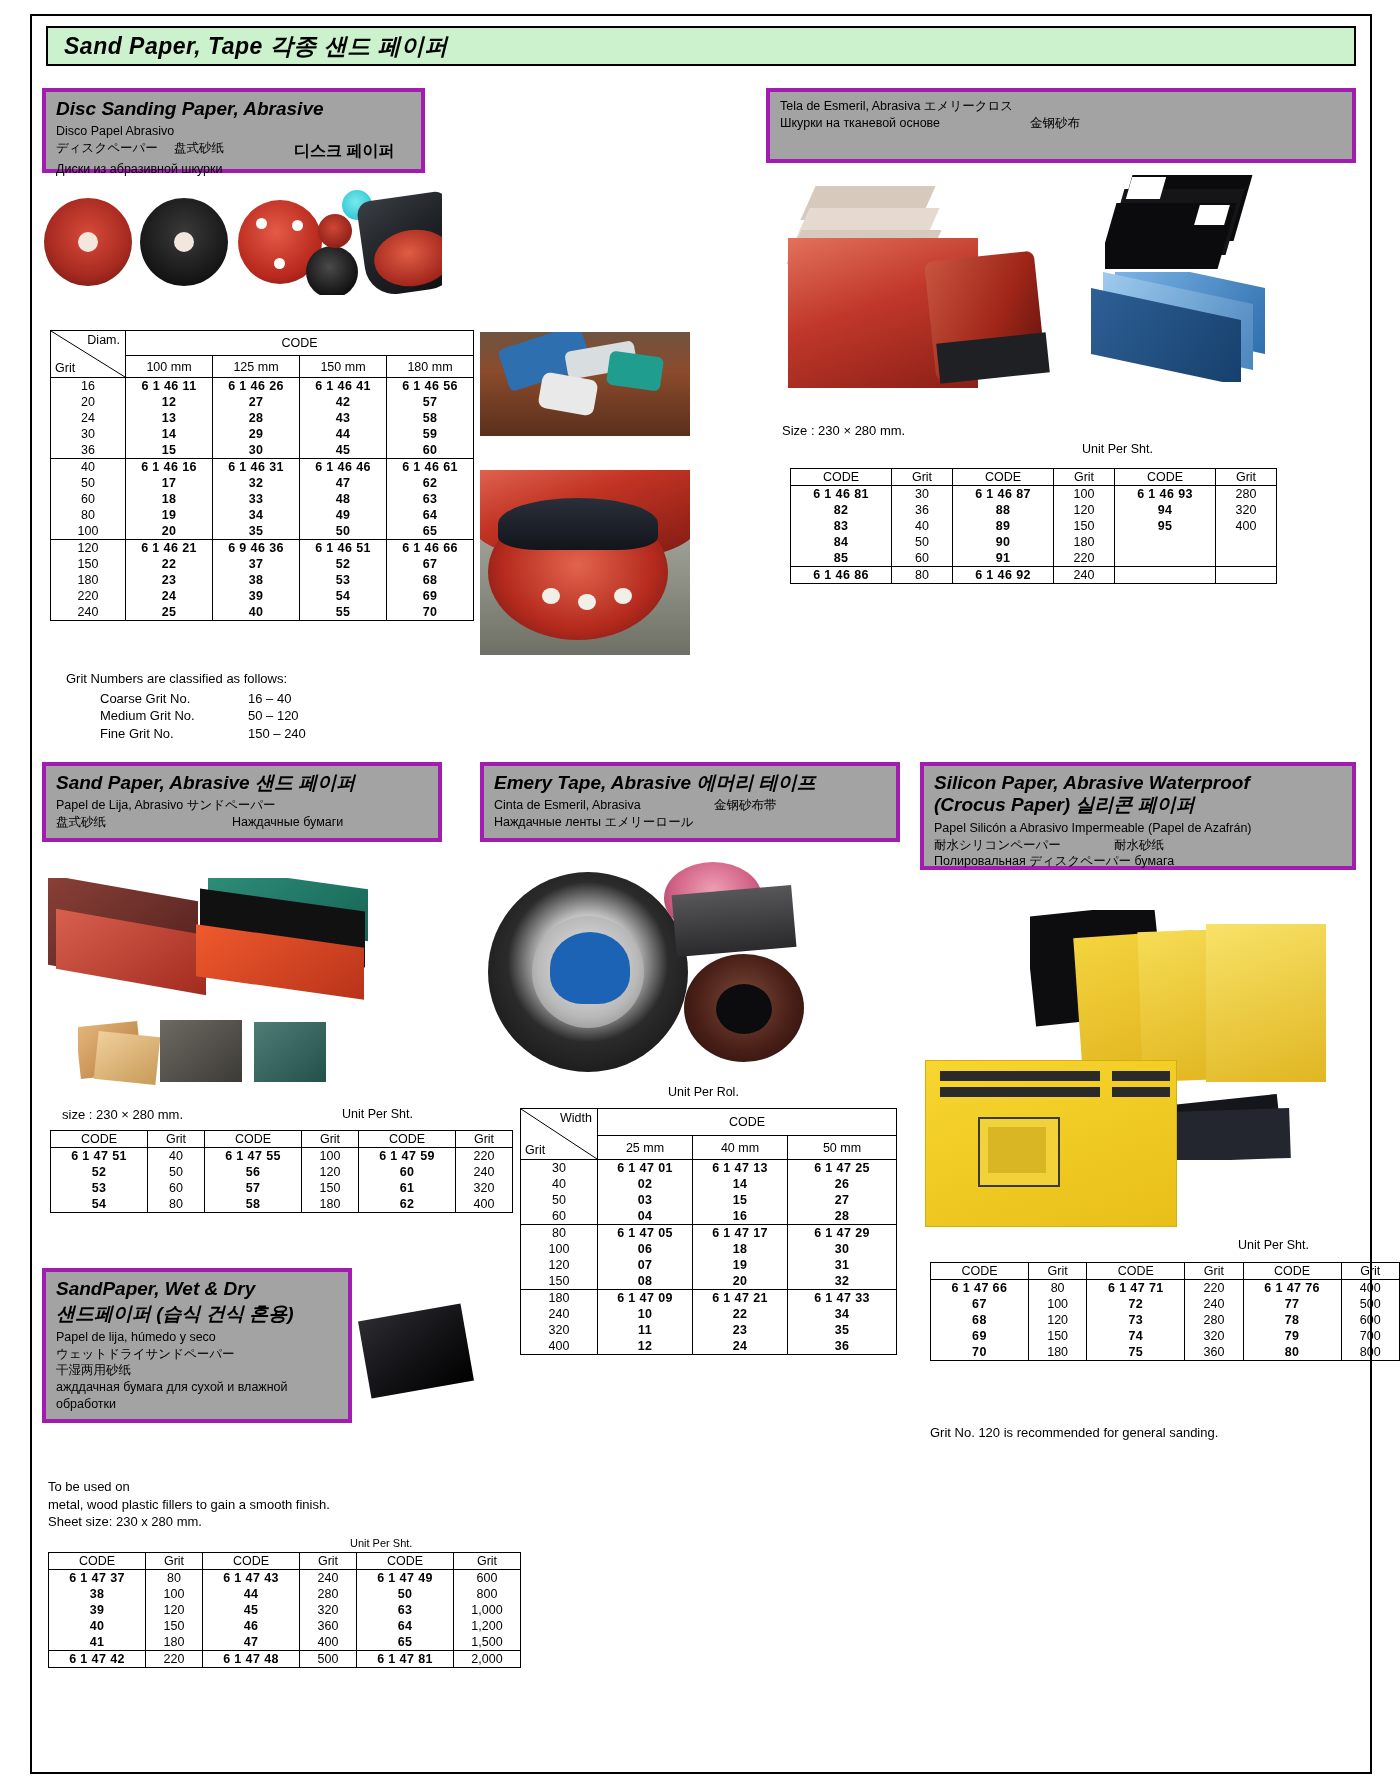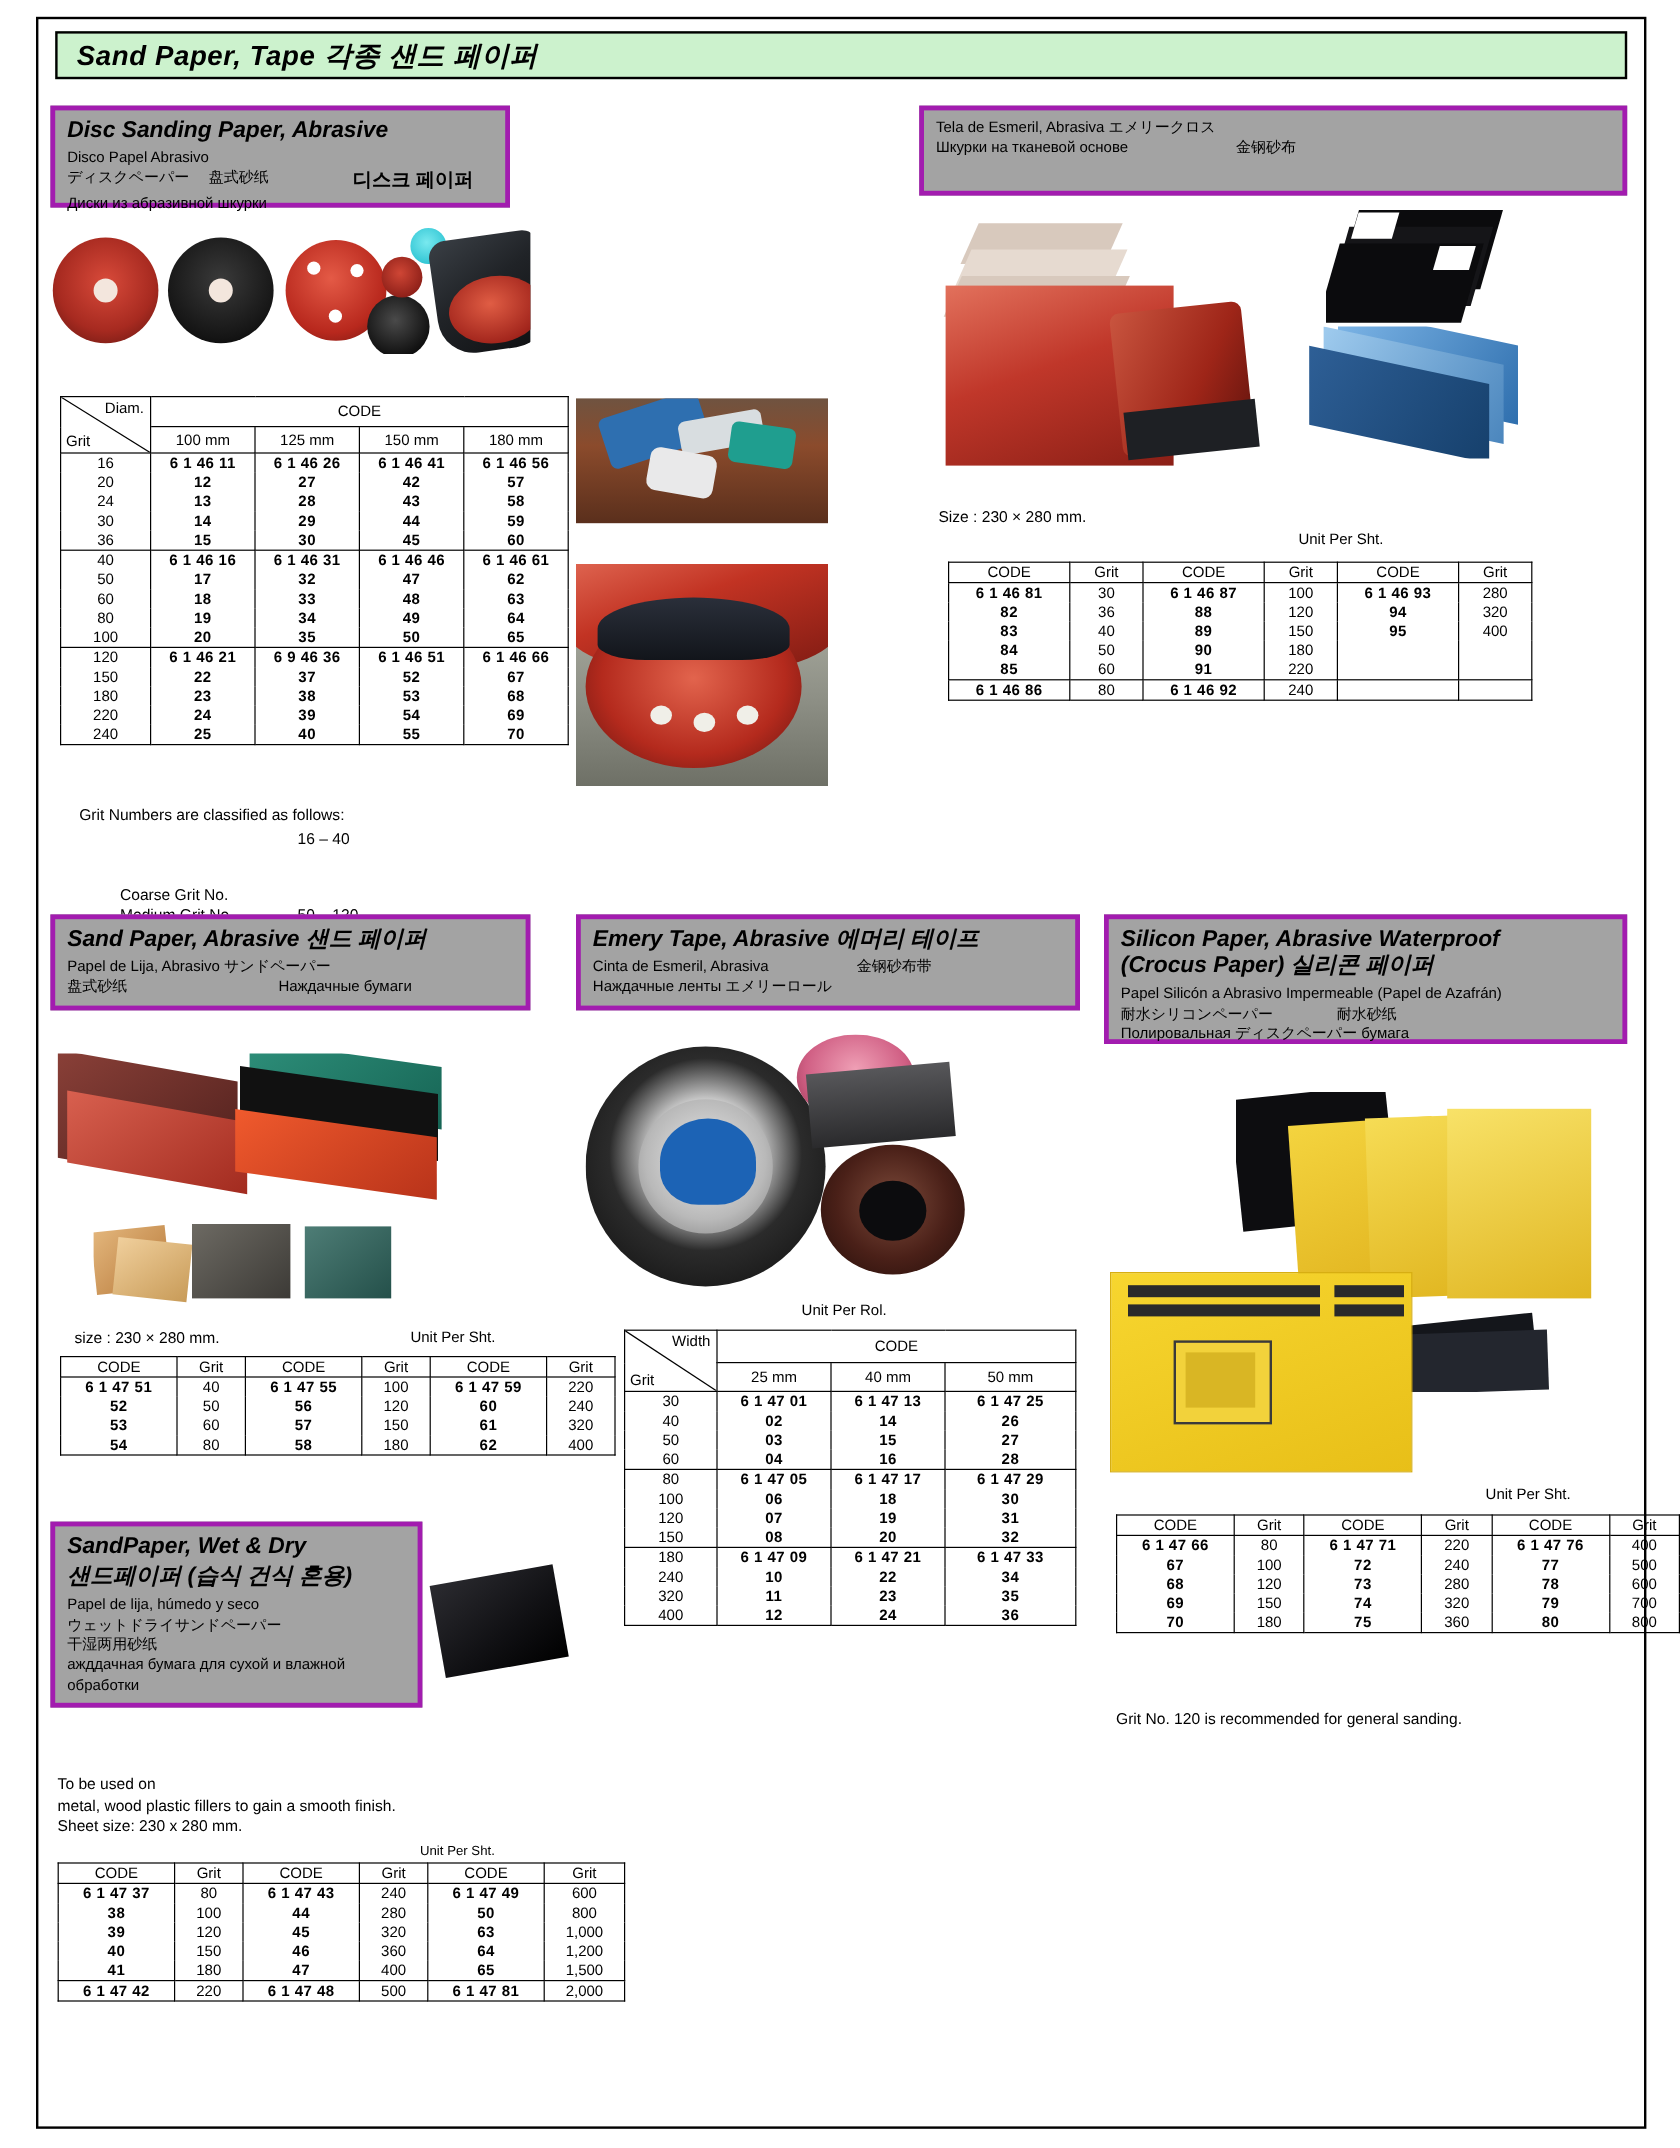--- a/index.html
+++ b/index.html
@@ -269,21 +269,21 @@
         <td class="code noTop">55</td>
         <td class="code noTop">70</td>
       </tr>
     </tbody>
   </table>
 </div>
 
 <div class="txt" style="left:66px; top:670px; width:340px;">
   <div>Grit Numbers are classified as follows:</div>
   <div style="display:flex; margin-top:2px;">
-    <span style="width:148px; padding-left:34px;margin-top:47px;">Coarse Grit No.</span>
+    <span style="width:148px; padding-left:34px;">Coarse Grit No.</span>
     <span>16  –   40</span>
   </div>
   <div style="display:flex;">
     <span style="width:148px; padding-left:34px;">Medium Grit No.</span>
     <span>50 – 120</span>
   </div>
   <div style="display:flex;">
     <span style="width:148px; padding-left:34px;">Fine Grit  No.</span>
     <span>150  – 240</span>
   </div>

